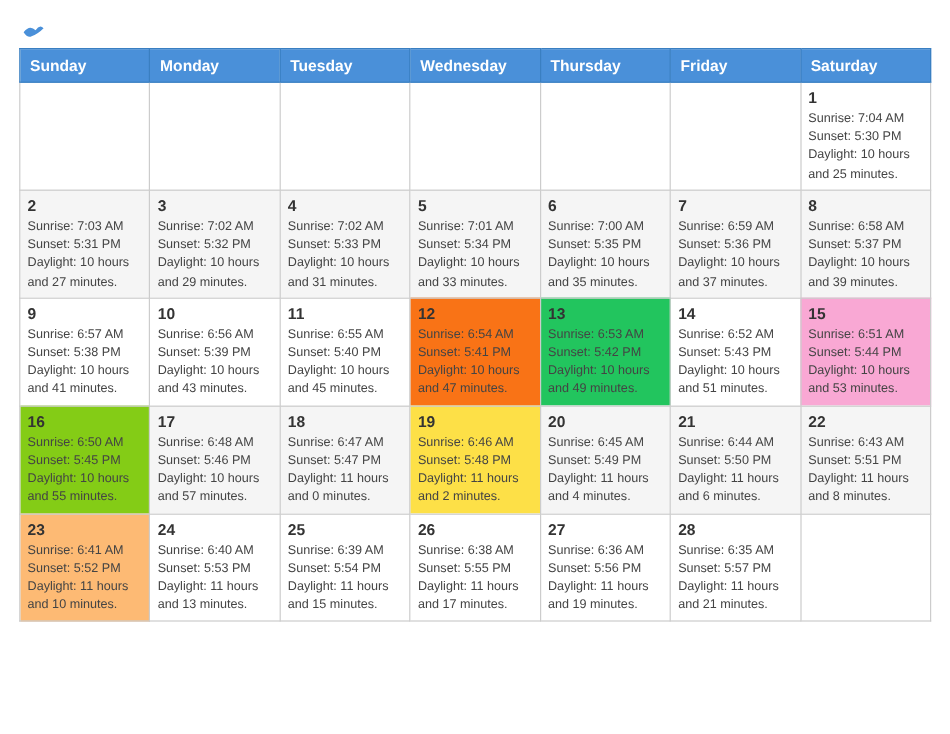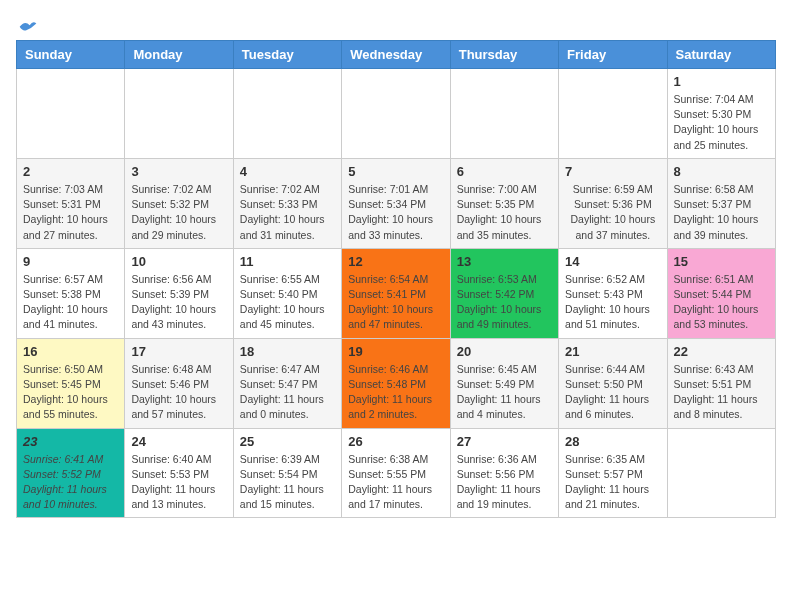--- a/index.html
+++ b/index.html
@@ -173,21 +173,21 @@
         </td>
         <td style="background-color: rgb(245, 245, 245);">
           <div class="day-number">6</div>
           <div class="day-detail" style="white-space: pre-line;">Sunrise: 7:00 AM
 Sunset: 5:35 PM
 Daylight: 10 hours
 and 35 minutes.</div>
         </td>
         <td style="background-color: rgb(245, 245, 245);">
           <div class="day-number">7</div>
-          <div class="day-detail" style="white-space: pre-line; text-align: center;">Sunrise: 6:59 AM
+          <div class="day-detail" style="white-space: pre-line;">Sunrise: 6:59 AM
 Sunset: 5:36 PM
 Daylight: 10 hours
 and 37 minutes.</div>
         </td>
         <td style="background-color: rgb(245, 245, 245);">
           <div class="day-number">8</div>
           <div class="day-detail" style="white-space: pre-line;">Sunrise: 6:58 AM
 Sunset: 5:37 PM
 Daylight: 10 hours
 and 39 minutes.</div>
@@ -238,42 +238,42 @@
         </td>
         <td style="background-color: #f9a8d4;">
           <div class="day-number">15</div>
           <div class="day-detail" style="white-space: pre-line;">Sunrise: 6:51 AM
 Sunset: 5:44 PM
 Daylight: 10 hours
 and 53 minutes.</div>
         </td>
       </tr>
       <tr>
-        <td style="background-color: #fef9c3;">
+        <td style="background-color: #84cc16;">
           <div class="day-number">16</div>
           <div class="day-detail" style="white-space: pre-line;">Sunrise: 6:50 AM
 Sunset: 5:45 PM
 Daylight: 10 hours
 and 55 minutes.</div>
         </td>
         <td style="background-color: rgb(245, 245, 245);">
           <div class="day-number">17</div>
           <div class="day-detail" style="white-space: pre-line;">Sunrise: 6:48 AM
 Sunset: 5:46 PM
 Daylight: 10 hours
 and 57 minutes.</div>
         </td>
         <td style="background-color: rgb(245, 245, 245);">
           <div class="day-number">18</div>
           <div class="day-detail" style="white-space: pre-line;">Sunrise: 6:47 AM
 Sunset: 5:47 PM
 Daylight: 11 hours
 and 0 minutes.</div>
         </td>
-        <td style="background-color: #f97316;">
+        <td style="background-color: #fde047;">
           <div class="day-number">19</div>
           <div class="day-detail" style="white-space: pre-line;">Sunrise: 6:46 AM
 Sunset: 5:48 PM
 Daylight: 11 hours
 and 2 minutes.</div>
         </td>
         <td style="background-color: rgb(245, 245, 245);">
           <div class="day-number">20</div>
           <div class="day-detail" style="white-space: pre-line;">Sunrise: 6:45 AM
 Sunset: 5:49 PM
@@ -289,21 +289,21 @@
         </td>
         <td style="background-color: rgb(245, 245, 245);">
           <div class="day-number">22</div>
           <div class="day-detail" style="white-space: pre-line;">Sunrise: 6:43 AM
 Sunset: 5:51 PM
 Daylight: 11 hours
 and 8 minutes.</div>
         </td>
       </tr>
       <tr>
-        <td style="background-color: #14b8a6; font-style: italic;">
+        <td style="background-color: #fdba74;">
           <div class="day-number">23</div>
           <div class="day-detail" style="white-space: pre-line;">Sunrise: 6:41 AM
 Sunset: 5:52 PM
 Daylight: 11 hours
 and 10 minutes.</div>
         </td>
         <td style="background-color: rgb(255, 255, 255); margin-left: 37px;">
           <div class="day-number">24</div>
           <div class="day-detail" style="white-space: pre-line;">Sunrise: 6:40 AM
 Sunset: 5:53 PM

